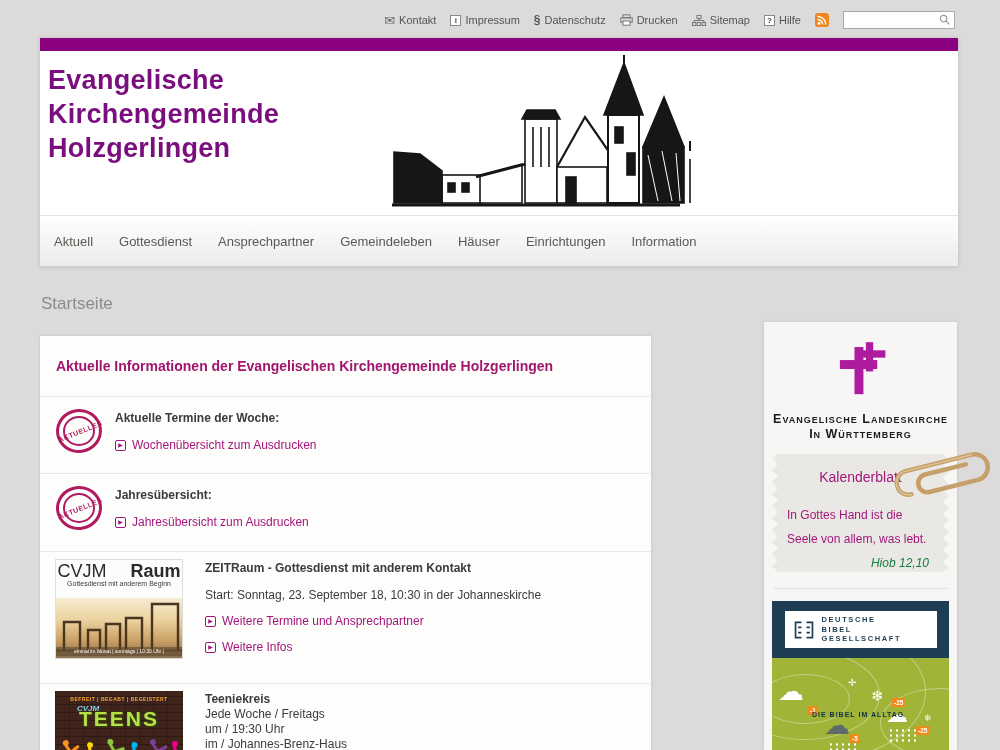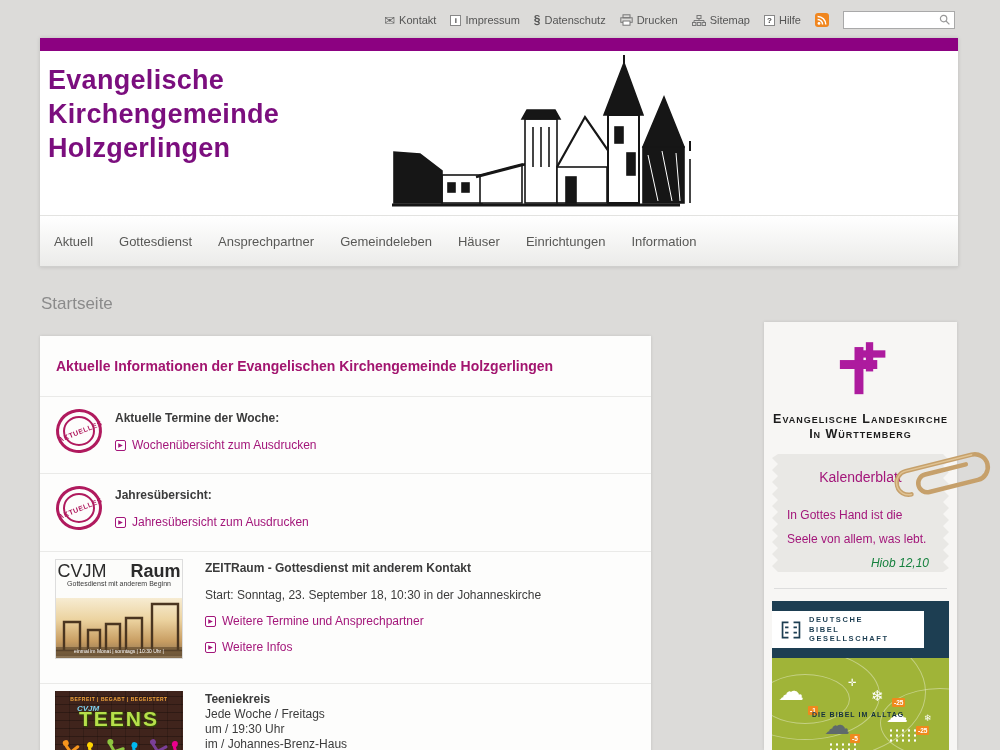--- a/index.html
+++ b/index.html
@@ -110,21 +110,21 @@
       6px 106px,0 100px,6px 94px,0 88px,6px 82px,0 76px,6px 70px,0 64px,6px 58px,0 52px,6px 46px,
       0 40px,6px 34px,0 28px,6px 22px,0 16px,6px 10px,0 4px); }
   .kal-title { position:relative; text-align:center; padding-top:15px; font-size:14px; color:#a3167a; }
   .kal-text { position:relative; margin:18px 15px 0; font-size:12px; line-height:24px; color:#a3167a; }
   .kal-ref { position:relative; text-align:right; margin:5px 20px 0; font-size:12px; font-style:italic; color:#15803d; }
   .paperclip { position:absolute; left:122px; top:2px; transform:rotate(-14deg); }
 
   .sb-divider { height:1px; background:#ddd; margin:16px 10px 0; }
 
   .dbg { margin:12px 8px 0; cursor:pointer; }
-  .dbg-navy { height:57px; background:#1d3e52; display:flex; align-items:center; justify-content:flex-start; }
+  .dbg-navy { height:57px; background:#1d3e52; display:flex; align-items:center; justify-content:center; }
   .dbg-white { width:152px; height:37px; background:#fff; display:flex; align-items:center; gap:7px; padding-left:8px; }
   .dbg-lines { font-size:7.5px; font-weight:bold; letter-spacing:1.6px; color:#1d3e52; line-height:9.5px; }
   .dbg-green { position:relative; height:96px; background:#a0b438; overflow:hidden; }
   .contour { position:absolute; border:1px solid rgba(255,255,255,.38); border-radius:50%; }
   .c1 { width:90px; height:50px; left:-12px; top:16px; }
   .c2 { width:150px; height:90px; left:-42px; top:-8px; }
   .c3 { width:230px; height:140px; left:-76px; top:-36px; }
   .c4 { width:120px; height:70px; left:108px; top:30px; }
   .cloud { position:absolute; line-height:1; }
   .cl-w1 { left:6px; top:20px; font-size:26px; color:#fff; }

